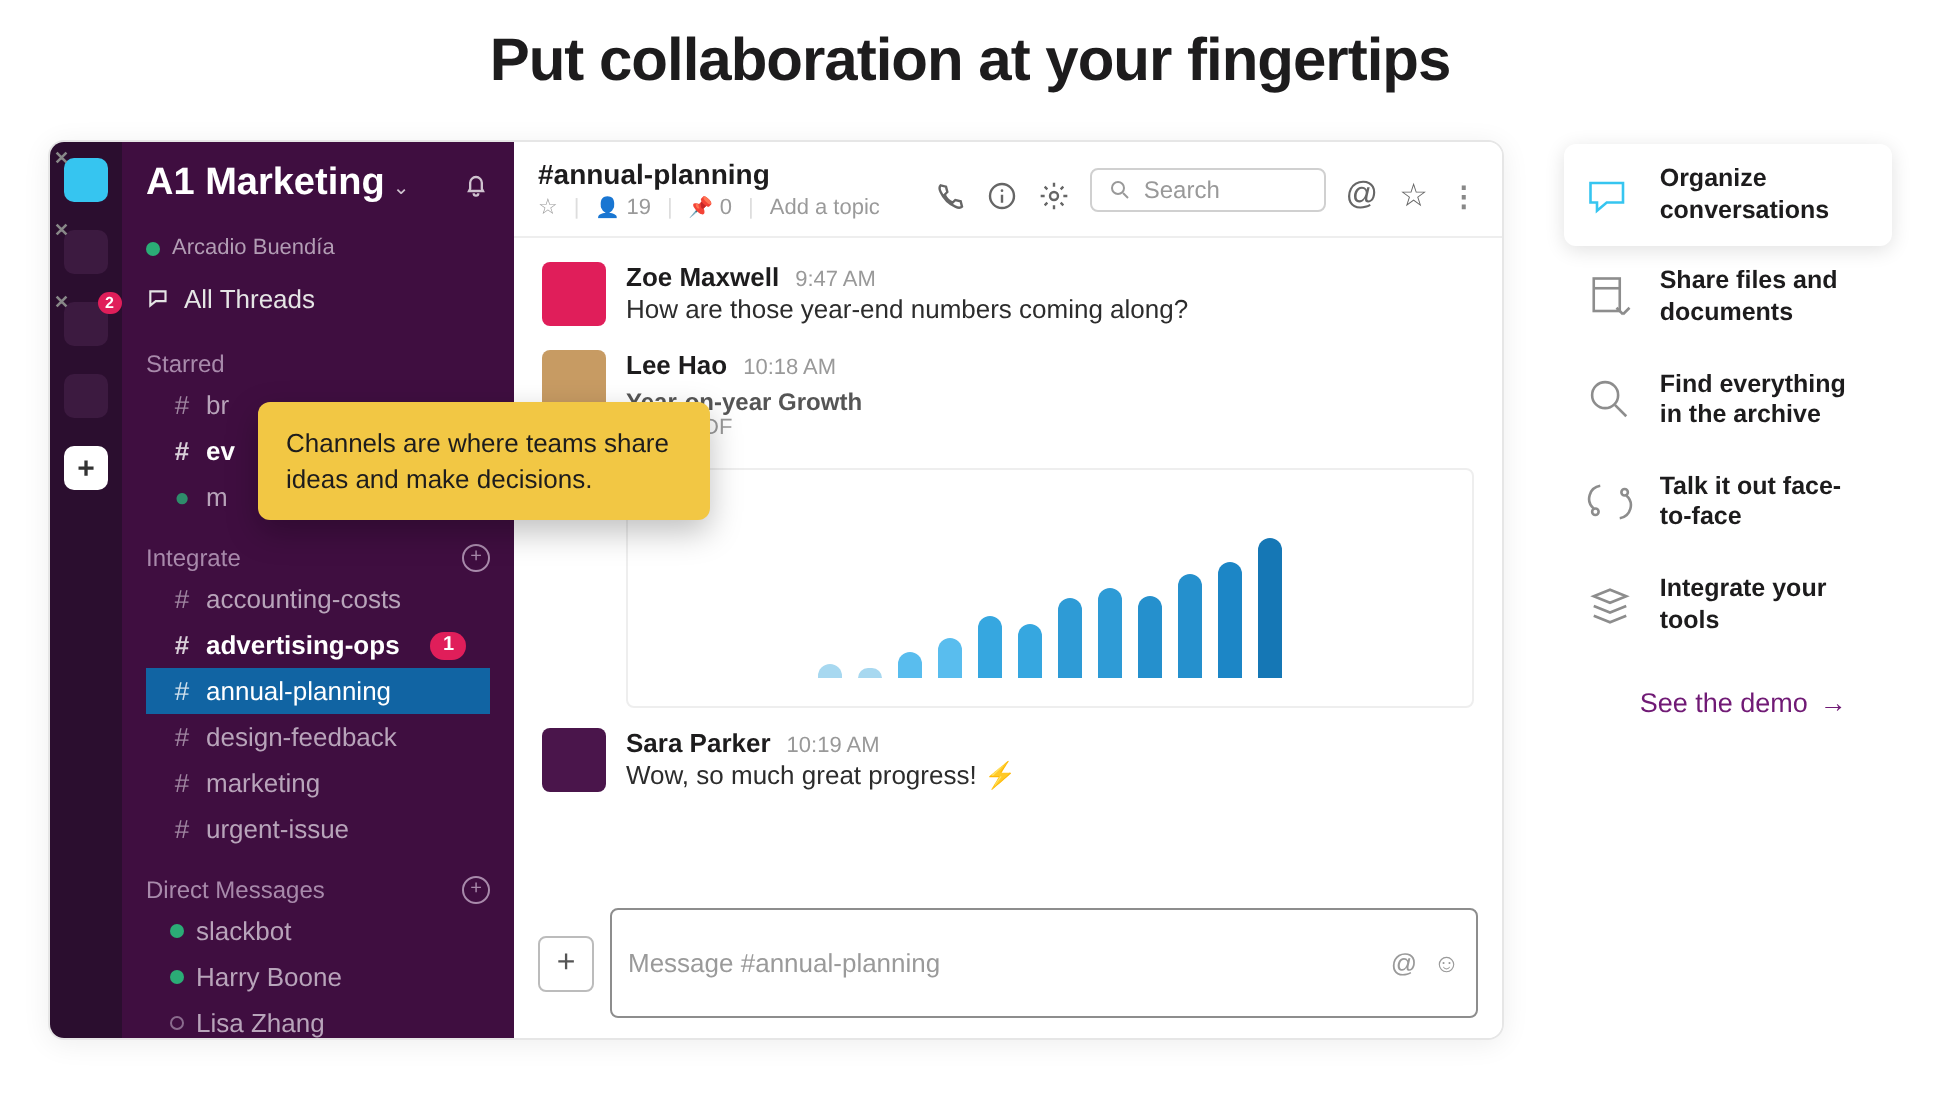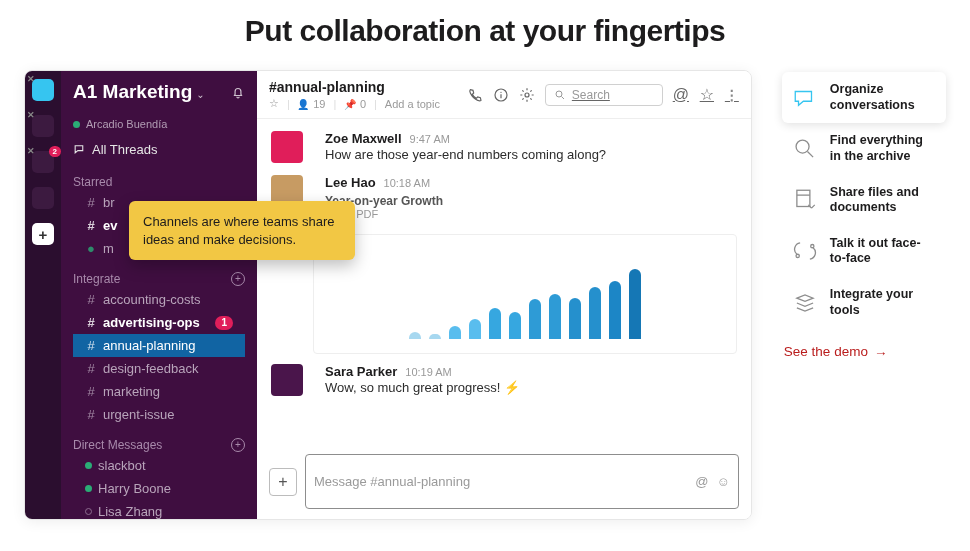--- a/index.html
+++ b/index.html
@@ -33,26 +33,26 @@
   .item.bold { color:#fff; font-weight:700; }
   .item.sel { background:#1164a3; color:#fff; }
   .threads { display:flex; align-items:center; gap:6px; padding:6px 12px; color:#e5e5e5; }
   .pill { background:#e01e5a; color:#fff; font-size:10px; font-weight:700; border-radius:9px; padding:0 6px; margin-left:auto; line-height:14px;}
   
   .main { flex:1; background:#fff; display:flex; flex-direction:column; }
   .header { display:flex; align-items:center; justify-content:space-between; padding:8px 12px; border-bottom:1px solid #eee; }
   .h-left .ch-name { font-weight:800; font-size:14px; }
   .h-sub { display:flex; align-items:center; gap:8px; color:#9a9a9a; font-size:11px; margin-top:2px; }
   .h-sub .sep { color:#ddd; }
-  .h-right { display:flex; align-items:center; gap:10px; color:#666;text-decoration:underline; }
+  .h-right { display:flex; align-items:flex-end; gap:10px; color:#666; }
   .icon-sm { width:16px; height:16px; display:inline-flex; align-items:center; justify-content:center; }
   .search { display:flex; align-items:center; gap:6px; border:1px solid #d0d0d0; border-radius:4px; padding:3px 8px; color:#999; font-size:12px; width:118px; }
   .kebab{ font-size:14px; font-weight:700; color:#888; }
   .messages { flex:1; overflow:hidden; padding:6px 14px; font-size:13px; }
-  .msg { display:flex; gap:22px; padding:6px 0; }
+  .msg { display:flex; gap:10px; padding:6px 0; }
   .av { width:32px; height:32px; border-radius:4px; flex:none; }
   .av1{background:#e01e5a}.av2{background:#c79b63}.av3{background:#4a154b}
   .m-head { display:flex; align-items:baseline; gap:8px; }
   .m-name { font-weight:800; }
   .m-time { color:#999; font-size:11px; }
   .m-body { color:#2c2c2c; margin-top:1px; }
   .file { margin-top:4px; }
   .f-title { font-weight:600; font-size:12px; color:#555;}
   .f-sub { color:#999; font-size:11px; }
   .chart { margin:8px 0 4px 42px; border:1px solid #eee; border-radius:4px; height:120px; display:flex; align-items:flex-end; justify-content:center; gap:8px; padding:14px 24px; }
@@ -65,21 +65,21 @@
   .tip { position:absolute; left:104px; top:130px; width:226px; background:#f2c744; color:#1d1c1d; border-radius:6px; padding:12px 14px; font-size:13px; line-height:1.35; box-shadow:0 6px 16px rgba(0,0,0,.25); z-index:5;}
   .tip:after { content:""; position:absolute; left:100px; bottom:-8px; border:8px solid transparent; border-top-color:#f2c744; }
   
   .features { width:166px; display:flex; flex-direction:column; gap:10px; padding-top:2px; }
   .feat { display:flex; align-items:center; gap:12px; padding:10px 10px; border-radius:6px; cursor:pointer; }
   .feat.active { box-shadow:0 2px 10px rgba(0,0,0,.12); }
   .feat svg, .feat .fi { width:26px; height:26px; flex:none; }
   .feat.active path, .feat.active circle { stroke:#36c5f0; }
   .feat path, .feat circle, .feat rect, .feat line { stroke:#8d8d8d; stroke-width:1.6; fill:none; }
   .feat-label { font-size:12.5px; font-weight:700; color:#1d1c1d; line-height:1.25; }
-  .demo-link { color:#b91c1c; font-size:13.5px; font-weight:500; padding:6px 2px; display:flex; align-items:flex-start; gap:6px; }
+  .demo-link { color:#701a75; font-size:13.5px; font-weight:500; padding:6px 2px; display:flex; align-items:flex-start; gap:6px;margin-left:36px; }
 </style>
 </head>
 <body>
 
 <div class="page-title">Put collaboration at your fingertips</div>
 
 <div class="stage">
   <div class="app">
 
     <div class="rail">
@@ -315,35 +315,35 @@
   <div class="features">
     <div id="feat-list">
         <div class="feat active">
           <span class="fi"><svg viewBox="0 0 32 32">
               <path d="M4 8h20v12H14l-6 5v-5H4z"></path>
             </svg></span>
           <span class="feat-label">Organize conversations</span>
         </div>
         <div class="feat">
           <span class="fi"><svg viewBox="0 0 32 32">
-              <circle cx="13" cy="13" r="8"></circle>
-              <path d="M19 19l7 7"></path>
-            </svg></span>
-          <span class="feat-label">Find everything in the archive</span>
-        </div>
-        <div class="feat">
-          <span class="fi"><svg viewBox="0 0 32 32">
               <rect x="6" y="4" width="16" height="20"></rect>
               <path d="M6 10h16"></path>
               <path d="M20 22l4 4M28 22l-4 4"></path>
             </svg></span>
           <span class="feat-label">Share files and documents</span>
         </div>
         <div class="feat">
           <span class="fi"><svg viewBox="0 0 32 32">
+              <circle cx="13" cy="13" r="8"></circle>
+              <path d="M19 19l7 7"></path>
+            </svg></span>
+          <span class="feat-label">Find everything in the archive</span>
+        </div>
+        <div class="feat">
+          <span class="fi"><svg viewBox="0 0 32 32">
               <path d="M10 6a8 8 0 00-4 14M22 26a8 8 0 004-14"></path>
               <circle cx="7" cy="22" r="2"></circle>
               <circle cx="25" cy="10" r="2"></circle>
             </svg></span>
           <span class="feat-label">Talk it out face-to-face</span>
         </div>
         <div class="feat">
           <span class="fi"><svg viewBox="0 0 32 32">
               <path d="M6 10l10-4 10 4-10 4zM6 16l10 4 10-4M6 22l10 4 10-4"></path>
             </svg></span>

